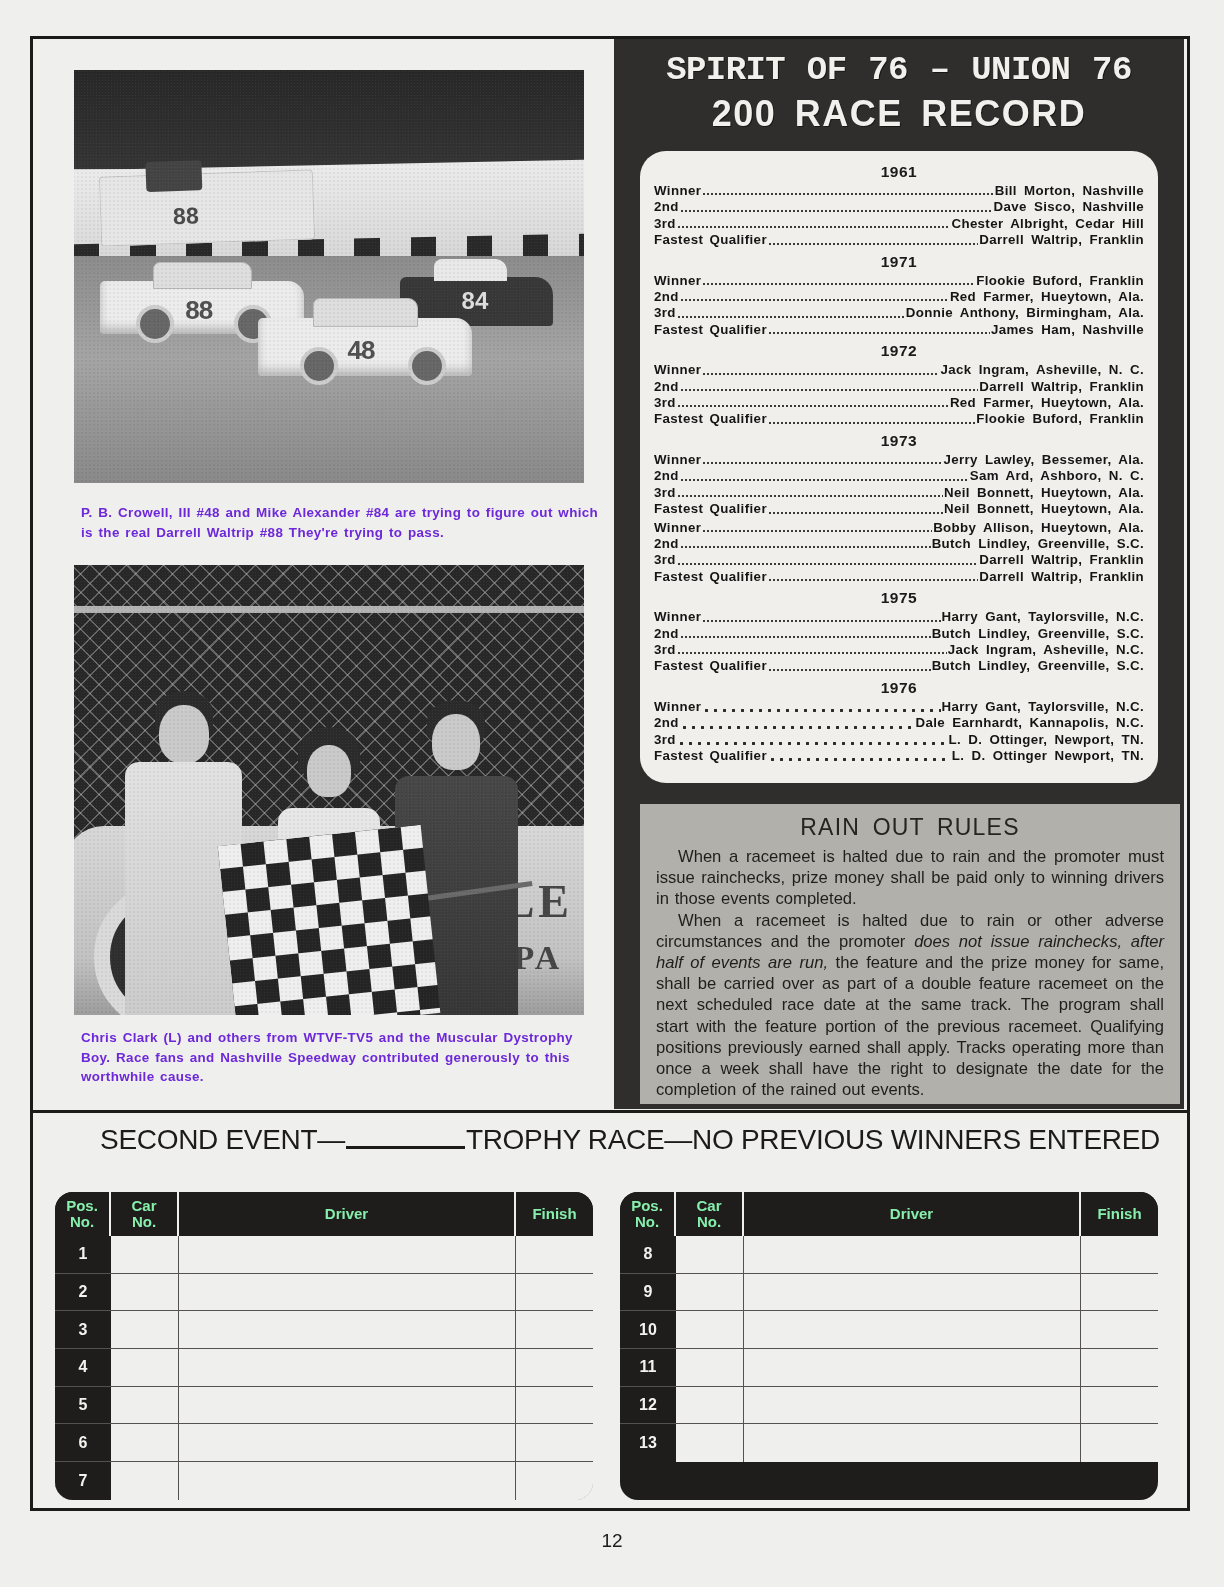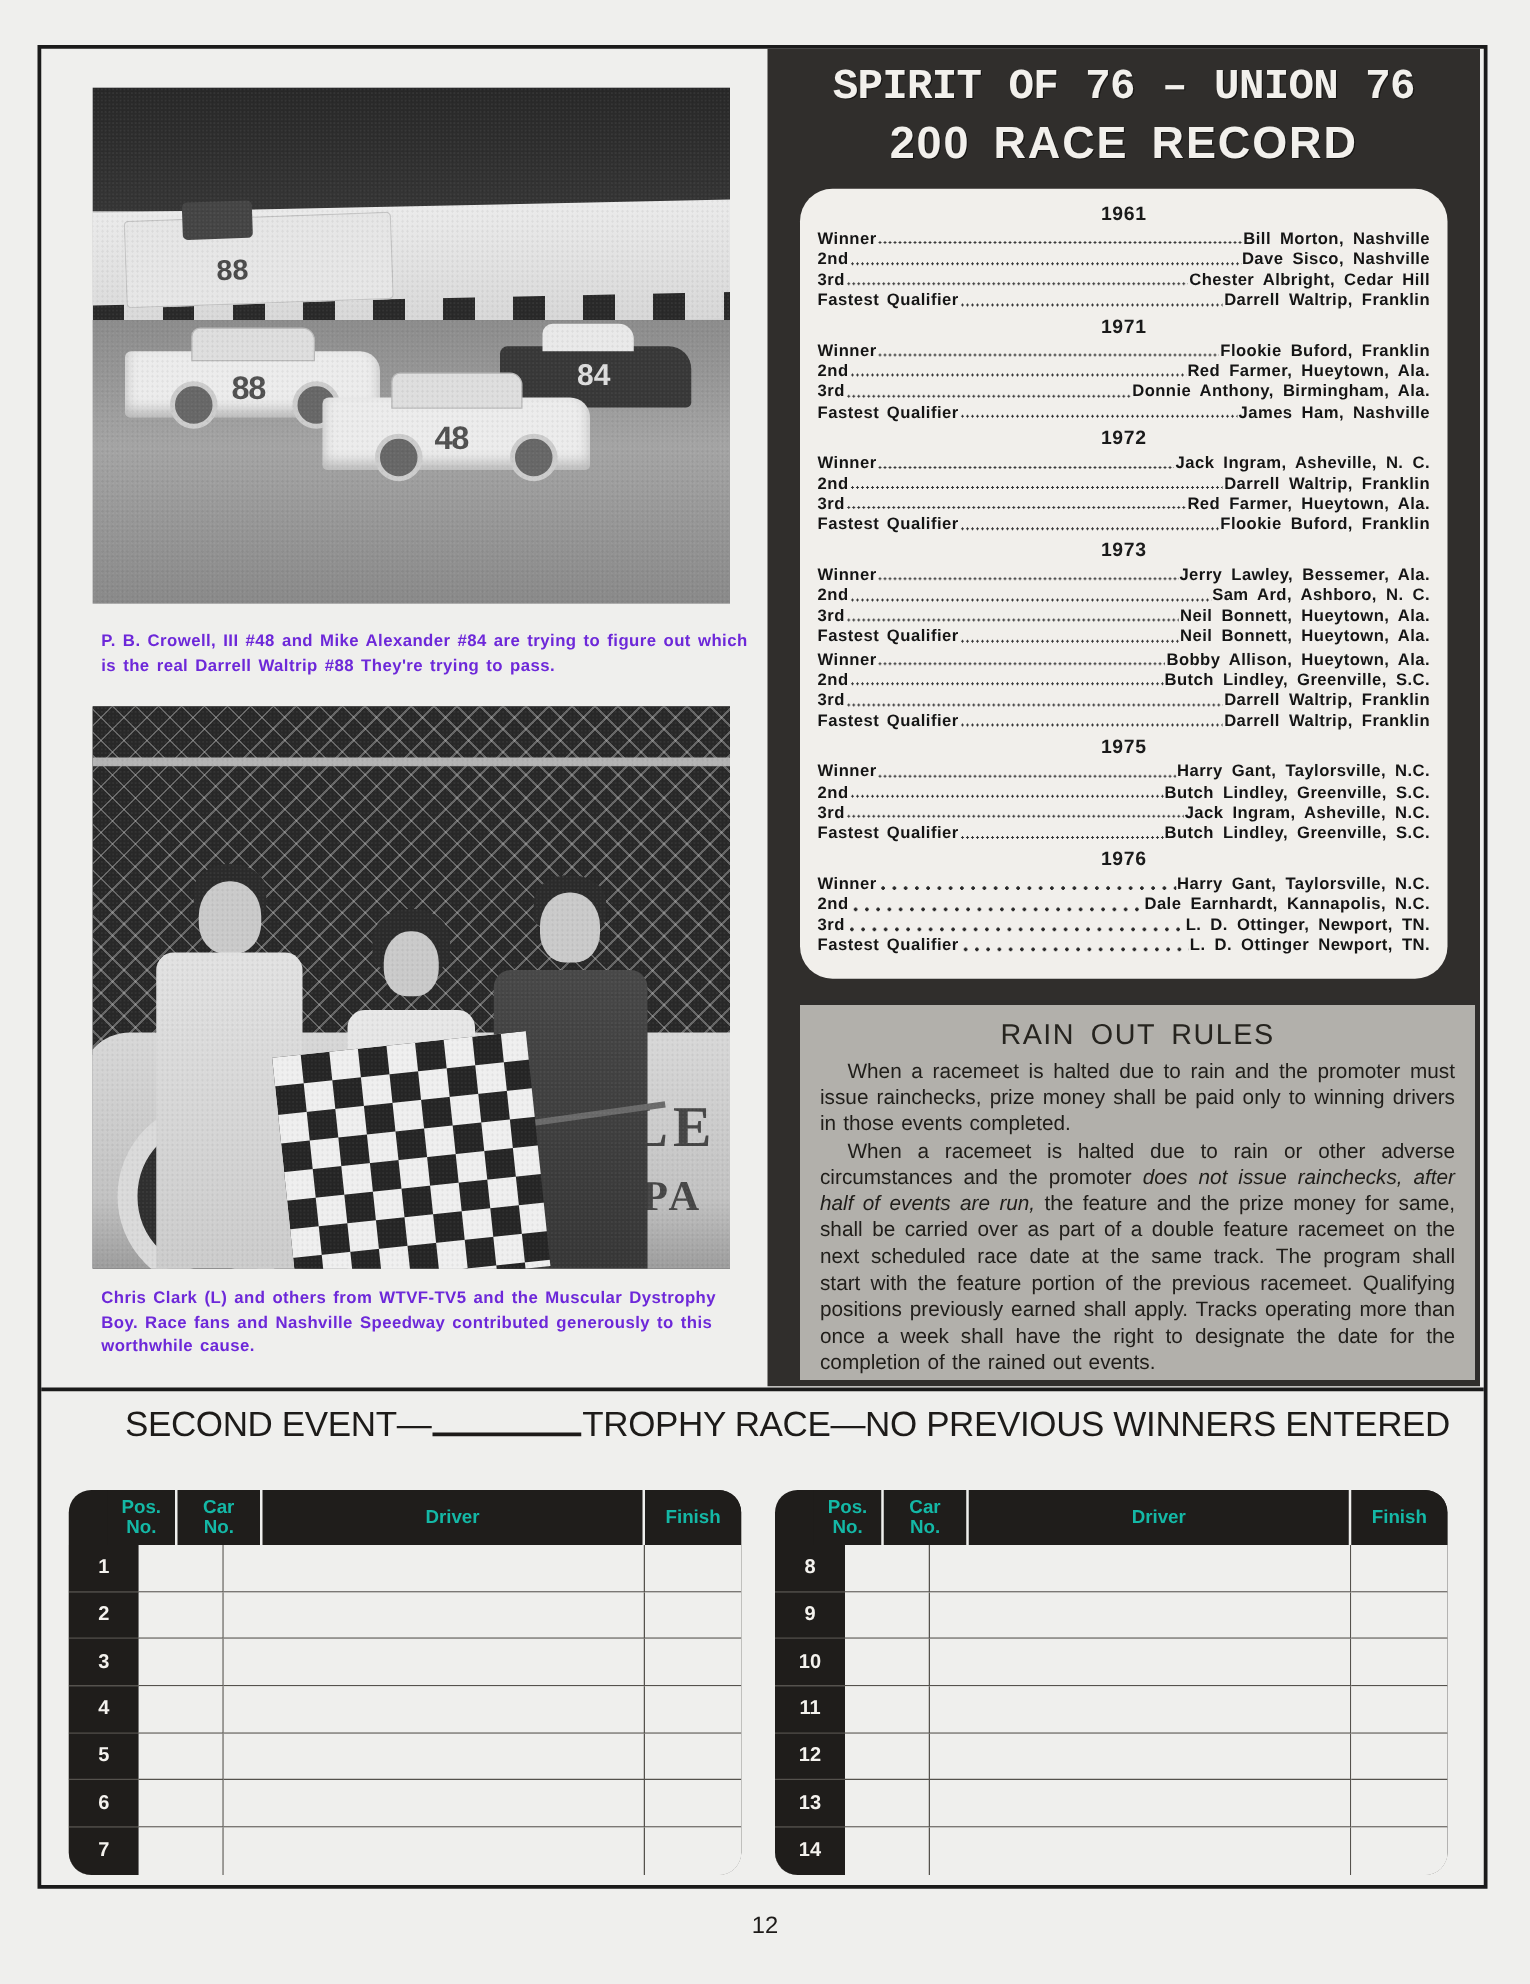--- a/index.html
+++ b/index.html
@@ -287,24 +287,23 @@
     border-radius: 18px;
     overflow: hidden;
   }
   .tbl-left  { left: 55px;  top: 1192px; width: 538px; height: 308px; }
   .tbl-right { left: 620px; top: 1192px; width: 538px; height: 308px; }
 
   .t-head {
     display: flex;
     height: 44px;
     background: #1f1d1b;
-    color: #14b8a6;
+    color: #86efac;
     font-family:"Liberation Sans", sans-serif;
     font-weight: bold;
-    margin-left: 31px;
   }
   .t-head .c {
     display: flex; align-items: center; justify-content: center;
     text-align: center;
     font-size: 15px;
     line-height: 16px;
     box-sizing: border-box;
   }
   .t-head .c.sep { border-right: 2px solid #efefed; }
   .c-pos   { width: 56px; }
@@ -727,22 +726,16 @@
         <div class="cell c-car"></div>
         <div class="cell c-drv"></div>
         <div class="cell fin c-fin"></div>
       </div>
       <div class="t-row">
         <div class="cell pos c-pos">13</div>
         <div class="cell c-car"></div>
         <div class="cell c-drv"></div>
         <div class="cell fin c-fin"></div>
       </div>
-      <div class="t-row">
-        <div class="cell pos c-pos">14</div>
-        <div class="cell c-car"></div>
-        <div class="cell c-drv"></div>
-        <div class="cell fin c-fin"></div>
-      </div>
     </div>
 
   <div class="page-number">12</div>
 </div>
 
 </body></html>

